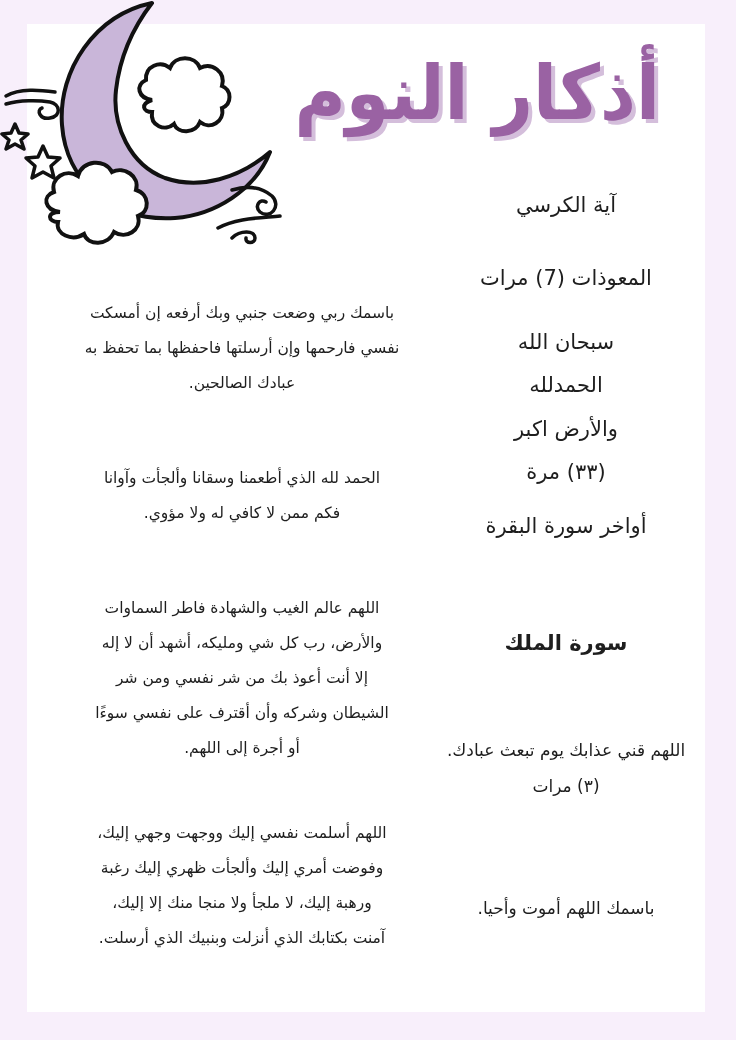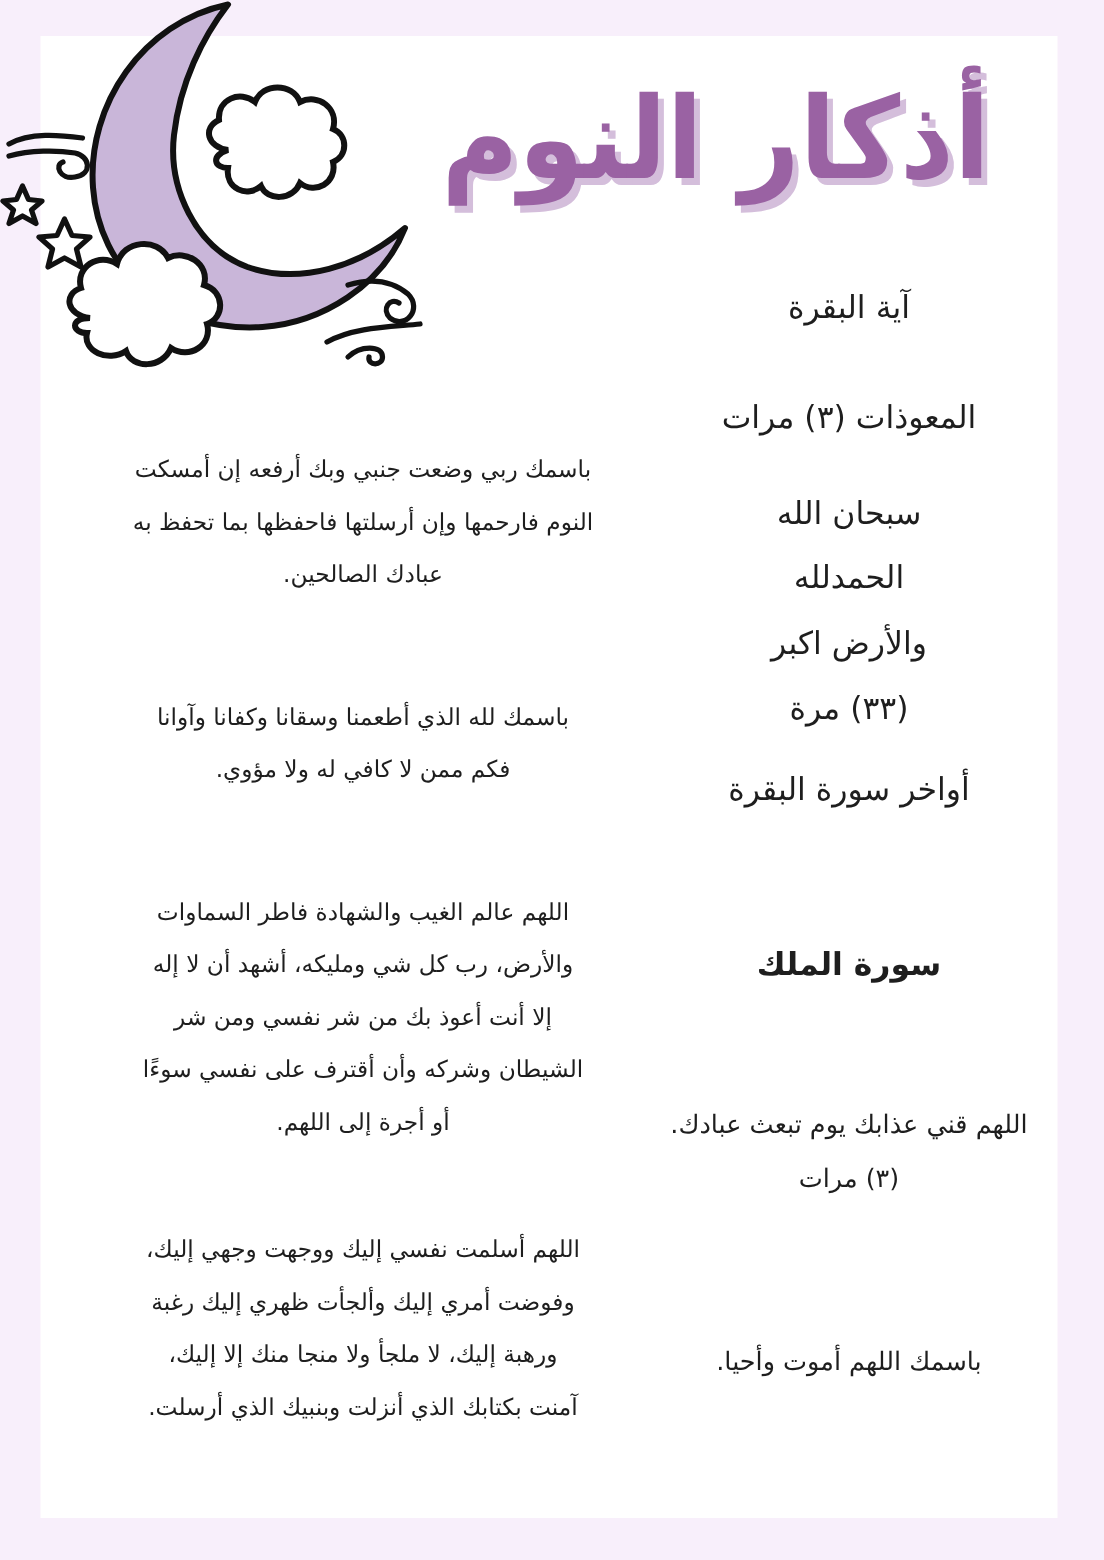--- a/index.html
+++ b/index.html
@@ -68,41 +68,41 @@
   <g fill="none" stroke="#111" stroke-width="3.5" stroke-linecap="round">
     <path d="M232 190 C 245 186, 260 186, 272 196 C 282 206, 270 220, 260 212 C 254 206, 260 198, 266 202"></path>
     <path d="M218 228 C 236 218, 260 218, 280 216"></path>
     <path d="M232 238 C 240 230, 255 230, 255 238 C 255 244, 245 244, 246 238"></path>
   </g>
 </svg>
 
 <div class="title">أذكار النوم</div>
 
 <div class="col right-col" style="top:0;height:1040px;">
-  <div class="heading" style="top:195px;">آية البقرة</div>
-  <div class="heading" style="top:268px;">المعوذات (٣) مرات</div>
+  <div class="heading" style="top:195px;">آية الكرسي</div>
+  <div class="heading" style="top:268px;">المعوذات (7) مرات</div>
   <div class="heading" style="top:332px;">سبحان الله</div>
   <div class="heading" style="top:375px;">الحمدلله</div>
   <div class="heading" style="top:419px;">والأرض اكبر</div>
   <div class="heading" style="top:462px;">(٣٣) مرة</div>
   <div class="heading" style="top:516px;">أواخر سورة البقرة</div>
   <div class="heading" style="top:633px;font-weight:bold;">سورة الملك</div>
   <div class="heading small-head" style="top:732px;">اللهم قني عذابك يوم تبعث عبادك.</div>
   <div class="heading small-head" style="top:768px;">(٣) مرات</div>
   <div class="heading small-head" style="top:890px;">باسمك اللهم أموت وأحيا.</div>
 </div>
 
 <div class="col left-col" style="top:0;height:1040px;">
   <div class="para" style="top:296px;">
     <div>باسمك ربي وضعت جنبي وبك أرفعه إن أمسكت</div>
-    <div>النوم فارحمها وإن أرسلتها فاحفظها بما تحفظ به</div>
+    <div>نفسي فارحمها وإن أرسلتها فاحفظها بما تحفظ به</div>
     <div>عبادك الصالحين.</div>
   </div>
   <div class="para" style="top:461px;">
-    <div>باسمك لله الذي أطعمنا وسقانا وكفانا وآوانا</div>
+    <div>الحمد لله الذي أطعمنا وسقانا وألجأت وآوانا</div>
     <div>فكم ممن لا كافي له ولا مؤوي.</div>
   </div>
   <div class="para" style="top:591px;">
     <div>اللهم عالم الغيب والشهادة فاطر السماوات</div>
     <div>والأرض، رب كل شي ومليكه، أشهد أن لا إله</div>
     <div>إلا أنت أعوذ بك من شر نفسي ومن شر</div>
     <div>الشيطان وشركه وأن أقترف على نفسي سوءًا</div>
     <div>أو أجرة إلى اللهم.</div>
   </div>
   <div class="para" style="top:816px;">

